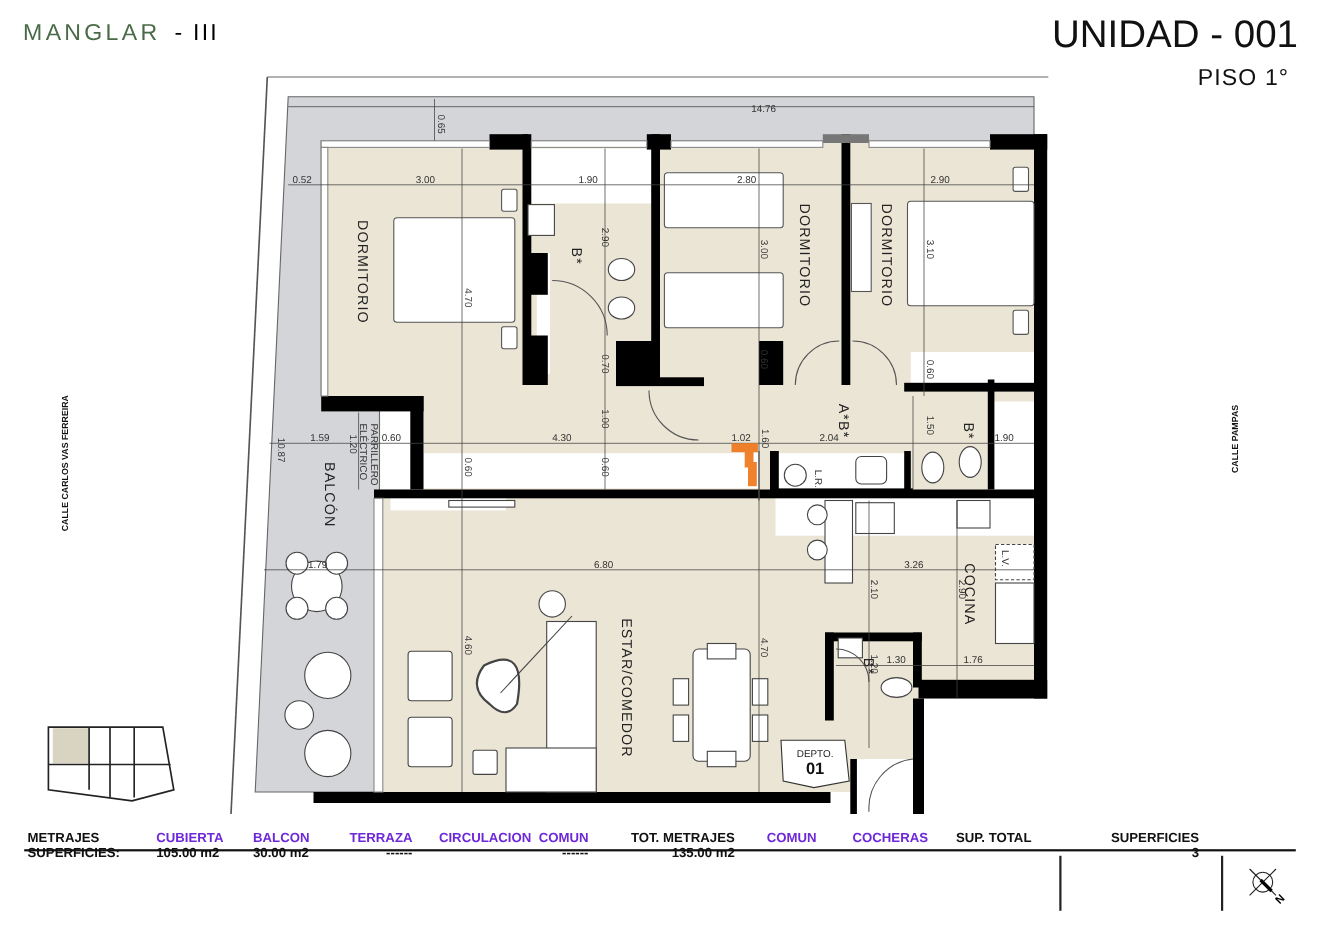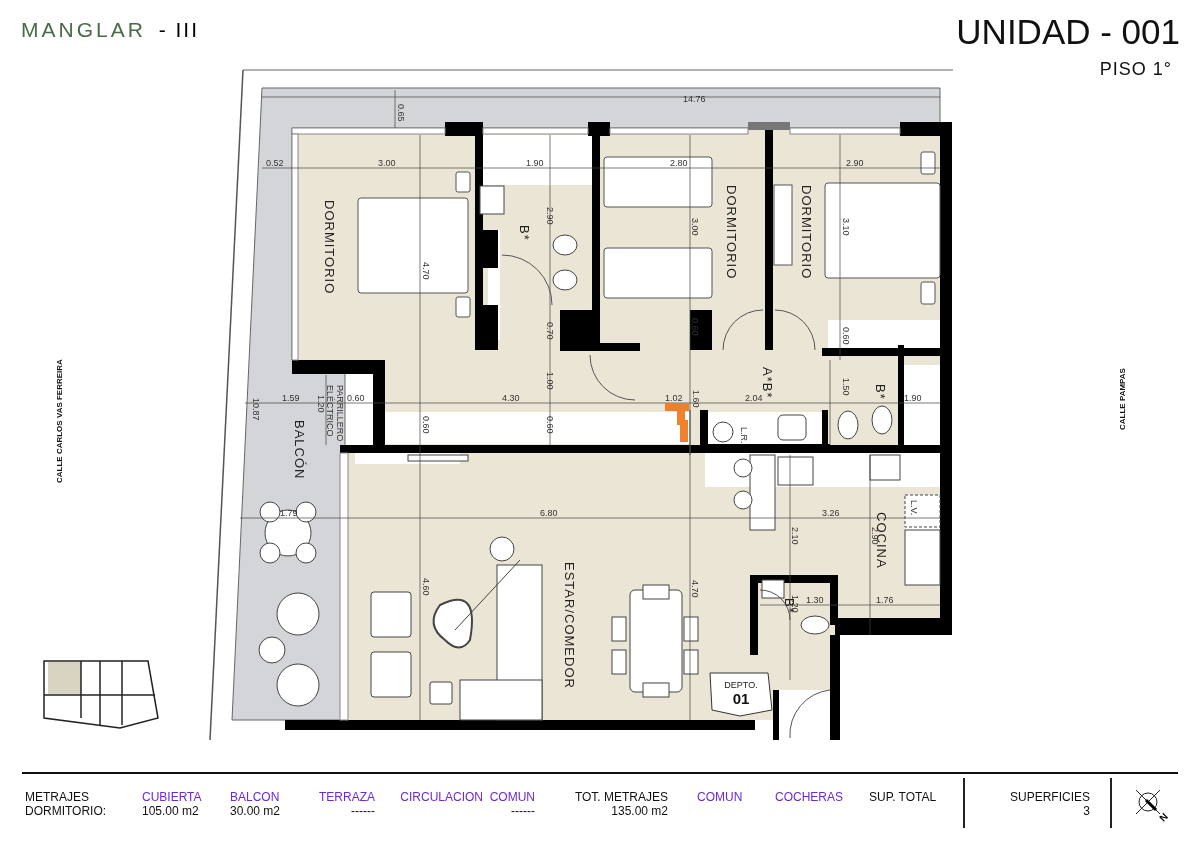--- a/index.html
+++ b/index.html
@@ -1,27 +1,27 @@
 <!DOCTYPE html>
 <html><head>
 <meta charset="utf-8">
 <style>
   html,body{margin:0;padding:0;background:#fff;}
   body{width:1200px;height:845px;position:relative;overflow:hidden;font-family:"Liberation Sans",sans-serif;color:#111;}
   .brand{position:absolute;left:21px;top:18px;font-size:21px;letter-spacing:3px;color:#4a6b47;}
   .brand .suffix{color:#000000;letter-spacing:2px;margin-left:4px;}
   .unit-title{position:absolute;right:20px;top:12px;font-size:35px;color:#111;}
-  .floor{position:absolute;right:28px;top:59px;font-size:18px;letter-spacing:1px;}
+  .floor{position:absolute;right:28px;top:59px;font-size:21px;letter-spacing:1px;}
   .plan{position:absolute;left:0;top:0;width:1200px;height:770px;}
   .plan text{font-family:"Liberation Sans",sans-serif;}
   .dim{font-size:9px;fill:#333;}
   .room{font-size:13px;fill:#222;letter-spacing:1px;}
   .street{font-size:8px;font-weight:bold;fill:#111;}
   .footer-line{position:absolute;left:22px;right:22px;top:772px;height:2px;background:#111;}
-  .footer{position:absolute;left:0;top:790px;width:1200px;height:50px;font-size:12px;}
+  .footer{position:absolute;left:0;top:754px;width:1200px;height:50px;font-size:12px;font-weight:bold;}
   .fcol{position:absolute;top:0;line-height:14px;text-align:left;}
   .fcol .h{color:#6d28d9;}
   .fcol.bold .h{color:#111;}
   .fcol.center{text-align:right;}
   .vsep{position:absolute;top:778px;width:2px;height:50px;background:#222;}
   .compass{position:absolute;left:1130px;top:784px;width:40px;height:40px;}
 </style>
 </head>
 <body>
 
@@ -253,21 +253,21 @@
     <line x1="122" y1="661" x2="122" y2="725"></line>
     <line x1="44" y1="695" x2="155" y2="695"></line>
   </g>
 </svg>
 
 <div class="footer-line"></div>
 
 <div class="footer">
   <div class="fcol bold" style="left:25px;">
     <div class="h">METRAJES</div>
-    <div>DORMITORIO:</div>
+    <div>SUPERFICIES:</div>
   </div>
   <div class="fcol" style="left:142px;">
     <div class="h">CUBIERTA</div>
     <div>105.00 m2</div>
   </div>
   <div class="fcol" style="left:230px;">
     <div class="h">BALCON</div>
     <div>30.00 m2</div>
   </div>
   <div class="fcol center" style="left:315px;width:60px;">

